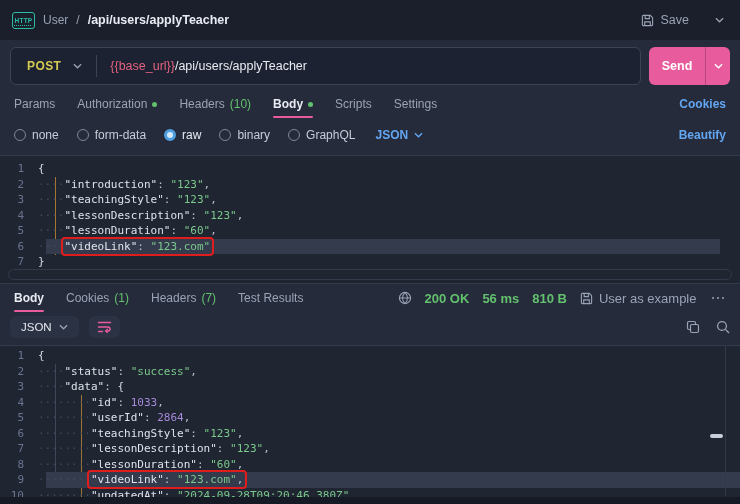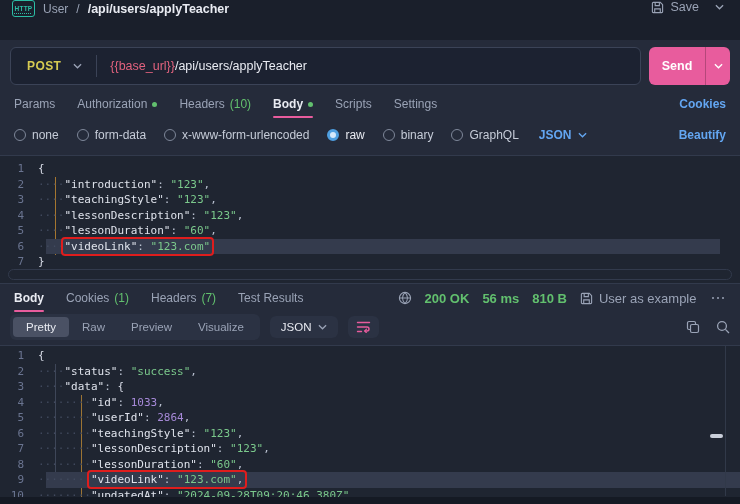--- a/index.html
+++ b/index.html
@@ -10,28 +10,28 @@
     --accent-pink:#e85c9d; --method-post-yellow:#d6ca52; --success-green:#62c06e;
     --number-purple:#a78ad9; --link-blue:#63a6f2; --http-teal:#2cbda5; --annotation-red:#df1d1d;
     --tk-key:#dfe3ec; --tk-str:#7bc98c; --tk-pun:#b9c0cf; --tk-br:#d9dde8; --tk-ind:#414a5e;
   }
   *{margin:0;padding:0;box-sizing:border-box}
   body{background:#11151d;font-family:"Liberation Sans",sans-serif;}
   .app{position:relative;width:740px;height:504px;background:var(--bg-main);overflow:hidden;color:var(--text)}
 
   
   .topbar{position:absolute;top:0;left:0;right:0;height:40px;background:var(--bg-top);
-    display:flex;align-items:flex-start;justify-content:space-between;padding:0 12px}
+    display:flex;align-items:center;justify-content:space-between;padding:0 12px}
   .crumbs{display:flex;align-items:center;gap:8px}
   .http-badge{display:inline-flex;align-items:center;justify-content:center;width:23px;height:17px;
     border:1.2px solid var(--http-teal);border-radius:3px;color:var(--http-teal);
     font-size:6.5px;font-weight:700;letter-spacing:.2px;text-decoration:underline dotted 1px;text-underline-offset:2px}
   .crumb-parent,.crumb-sep{color:var(--muted);font-size:12px}
   .crumb-current{color:var(--text);font-size:12.5px;font-weight:700}
-  .top-actions{display:flex;align-items:center;gap:12px}
+  .top-actions{display:flex;align-items:center;gap:22px}
   .save-btn{display:flex;align-items:center;gap:7px;background:none;border:none;color:var(--muted);
     font-family:inherit;font-size:12.5px;cursor:pointer}
   .chev-btn{display:flex;align-items:center;padding:2px 4px;cursor:pointer}
   .share-btn{background:none;border:1px solid var(--border);border-radius:6px;color:var(--text);
     font-family:inherit;font-size:12px;padding:6px 14px;margin-left:8px;cursor:pointer}
 
   
   .url-row{position:absolute;top:47px;left:10px;right:10px;height:38px;display:flex;gap:8px}
   .url-box{flex:1;display:flex;align-items:center;background:var(--bg-input);
     border:1px solid var(--border);border-radius:6px}
@@ -191,24 +191,20 @@
   <div class="radio-row">
     <div class="radios" id="body-types">
         <label class="radio">
           <span class="circ"></span>
           <span>none</span>
         </label>
         <label class="radio">
           <span class="circ"></span>
           <span>form-data</span>
         </label>
-        <label class="radio">
-          <span class="circ"></span>
-          <span>x-www-form-urlencoded</span>
-        </label>
         <label class="radio sel">
           <span class="circ"></span>
           <span>raw</span>
         </label>
         <label class="radio">
           <span class="circ"></span>
           <span>binary</span>
         </label>
         <label class="radio">
           <span class="circ"></span>
@@ -274,26 +270,20 @@
       </span>
       <span class="more-dots">
           <i></i>
           <i></i>
           <i></i>
         </span>
     </div>
   </div>
 
   <div class="res-toolbar">
-    <div class="seg-group" id="view-modes">
-        <span class="seg active">Pretty</span>
-        <span class="seg">Raw</span>
-        <span class="seg">Preview</span>
-        <span class="seg">Visualize</span>
-      </div>
     <span class="json-pill">
       <span>JSON</span>
       <svg width="9" height="6" viewBox="0 0 10 6" fill="none" stroke="#9aa3b6" stroke-width="1.4">
           <path d="M1 1l4 4 4-4"></path>
         </svg>
     </span>
     <span class="wrap-pill">
       <svg width="15" height="12" viewBox="0 0 15 12" fill="none" stroke="#e85c9d" stroke-width="1.4" stroke-linecap="round">
         <path d="M1.5 1.5h12M1.5 6h9.5a2 2 0 0 1 0 4H9"></path>
           <path d="M10.5 8.2 8.7 10l1.8 1.8" stroke-width="1.2"></path>

